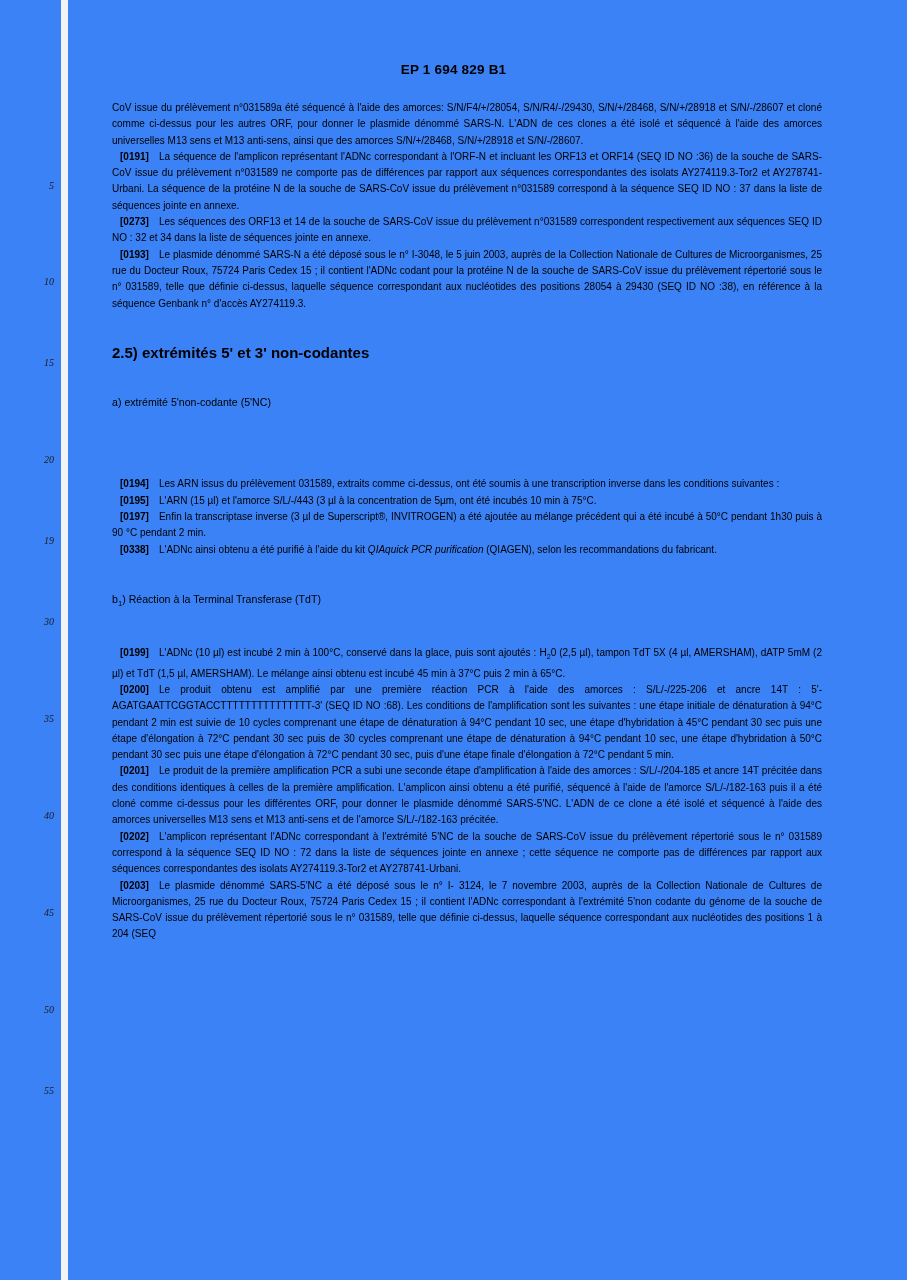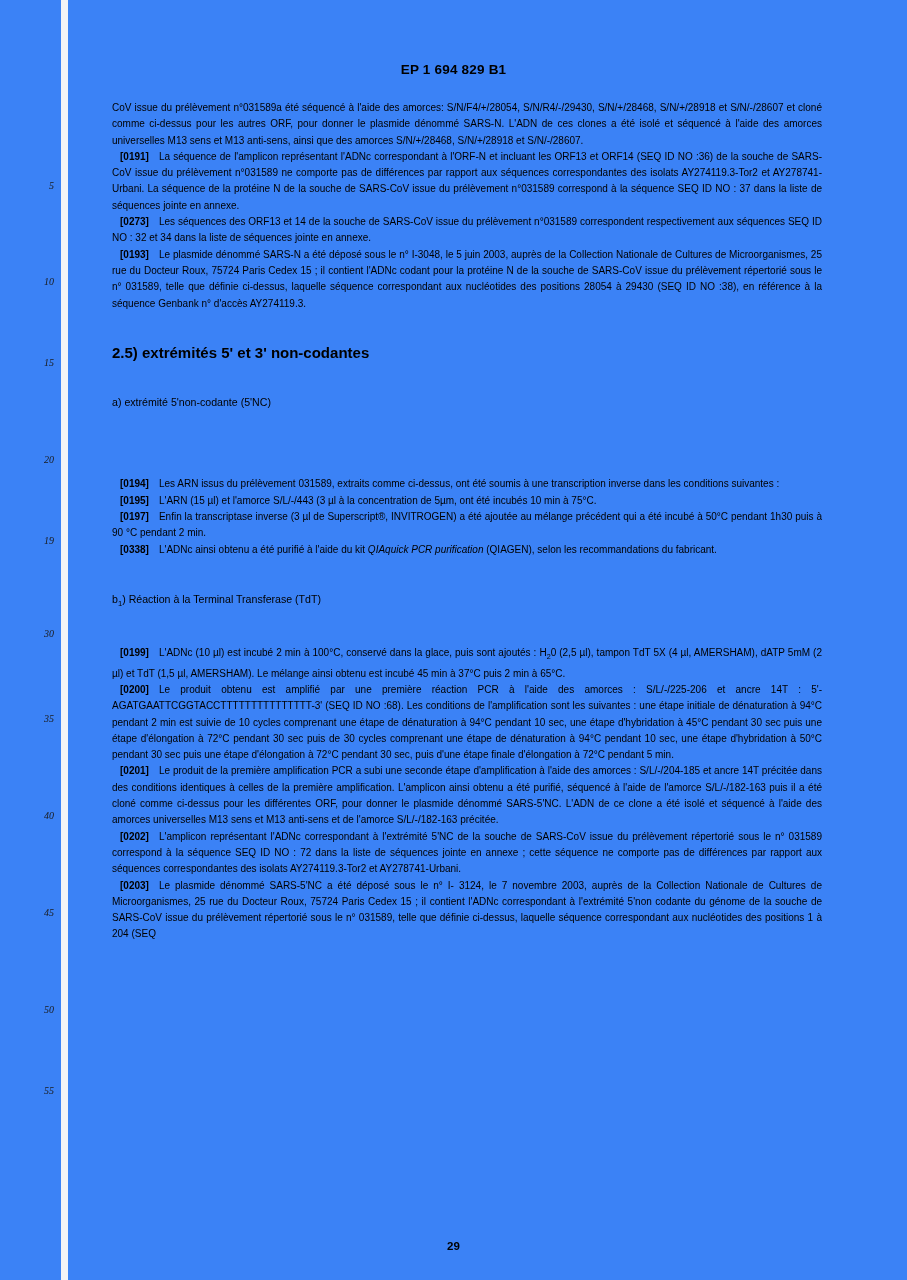--- a/index.html
+++ b/index.html
@@ -132,21 +132,21 @@
   <div class="doc-header">EP 1 694 829 B1</div>
 
   <div class="content">
 
     <div class="line-numbers">
         <div class="line-number" style="left: 14px; top: 80px;">5</div>
         <div class="line-number" style="left: 14px; top: 176px;">10</div>
         <div class="line-number" style="left: 14px; top: 257px;">15</div>
         <div class="line-number" style="left: 14px; top: 354px;">20</div>
         <div class="line-number" style="left: 14px; top: 435px;">19</div>
-        <div class="line-number" style="left: 14px; top: 516px; margin-top: 12px;">30</div>
+        <div class="line-number" style="left: 14px; top: 516px;">30</div>
         <div class="line-number" style="left: 14px; top: 613px;">35</div>
         <div class="line-number" style="left: 14px; top: 710px;">40</div>
         <div class="line-number" style="left: 14px; top: 807px;">45</div>
         <div class="line-number" style="left: 14px; top: 904px;">50</div>
         <div class="line-number" style="left: 14px; top: 985px;">55</div>
       </div>
 
     <div class="col">
 
       <p class="para">CoV issue du prélèvement n°031589a été séquencé à l'aide des amorces: S/N/F4/+/28054, S/N/R4/-/29430, S/N/+/28468, S/N/+/28918 et S/N/-/28607 et cloné comme ci-dessus pour les autres ORF, pour donner le plasmide dénommé SARS-N. L'ADN de ces clones a été isolé et séquencé à l'aide des amorces universelles M13 sens et M13 anti-sens, ainsi que des amorces S/N/+/28468, S/N/+/28918 et S/N/-/28607.</p>
@@ -191,15 +191,14 @@
 
       <p class="para"><span class="pnum">[0201]</span><span class="gap"></span><span>Le produit de la première amplification PCR a subi une seconde étape d'amplification à l'aide des amorces : S/L/-/204-185 et ancre 14T précitée dans des conditions identiques à celles de la première amplification. L'amplicon ainsi obtenu a été purifié, séquencé à l'aide de l'amorce S/L/-/182-163 puis il a été cloné comme ci-dessus pour les différentes ORF, pour donner le plasmide dénommé SARS-5'NC. L'ADN de ce clone a été isolé et séquencé à l'aide des amorces universelles M13 sens et M13 anti-sens et de l'amorce S/L/-/182-163 précitée.</span></p>
 
       <p class="para"><span class="pnum">[0202]</span><span class="gap"></span><span>L'amplicon représentant l'ADNc correspondant à l'extrémité 5'NC de la souche de SARS-CoV issue du prélèvement répertorié sous le n° 031589 correspond à la séquence SEQ ID NO : 72 dans la liste de séquences jointe en annexe ; cette séquence ne comporte pas de différences par rapport aux séquences correspondantes des isolats AY274119.3-Tor2 et AY278741-Urbani.</span></p>
 
       <p class="para"><span class="pnum">[0203]</span><span class="gap"></span><span>Le plasmide dénommé SARS-5'NC a été déposé sous le n° I- 3124, le 7 novembre 2003, auprès de la Collection Nationale de Cultures de Microorganismes, 25 rue du Docteur Roux, 75724 Paris Cedex 15 ; il contient l'ADNc correspondant à l'extrémité 5'non codante du génome de la souche de SARS-CoV issue du prélèvement répertorié sous le n° 031589, telle que définie ci-dessus, laquelle séquence correspondant aux nucléotides des positions 1 à 204 (SEQ</span></p>
 
     </div>
   </div>
 
-  <div class="doc-footer">29</div>
 
 </div>
 
 </body></html>

